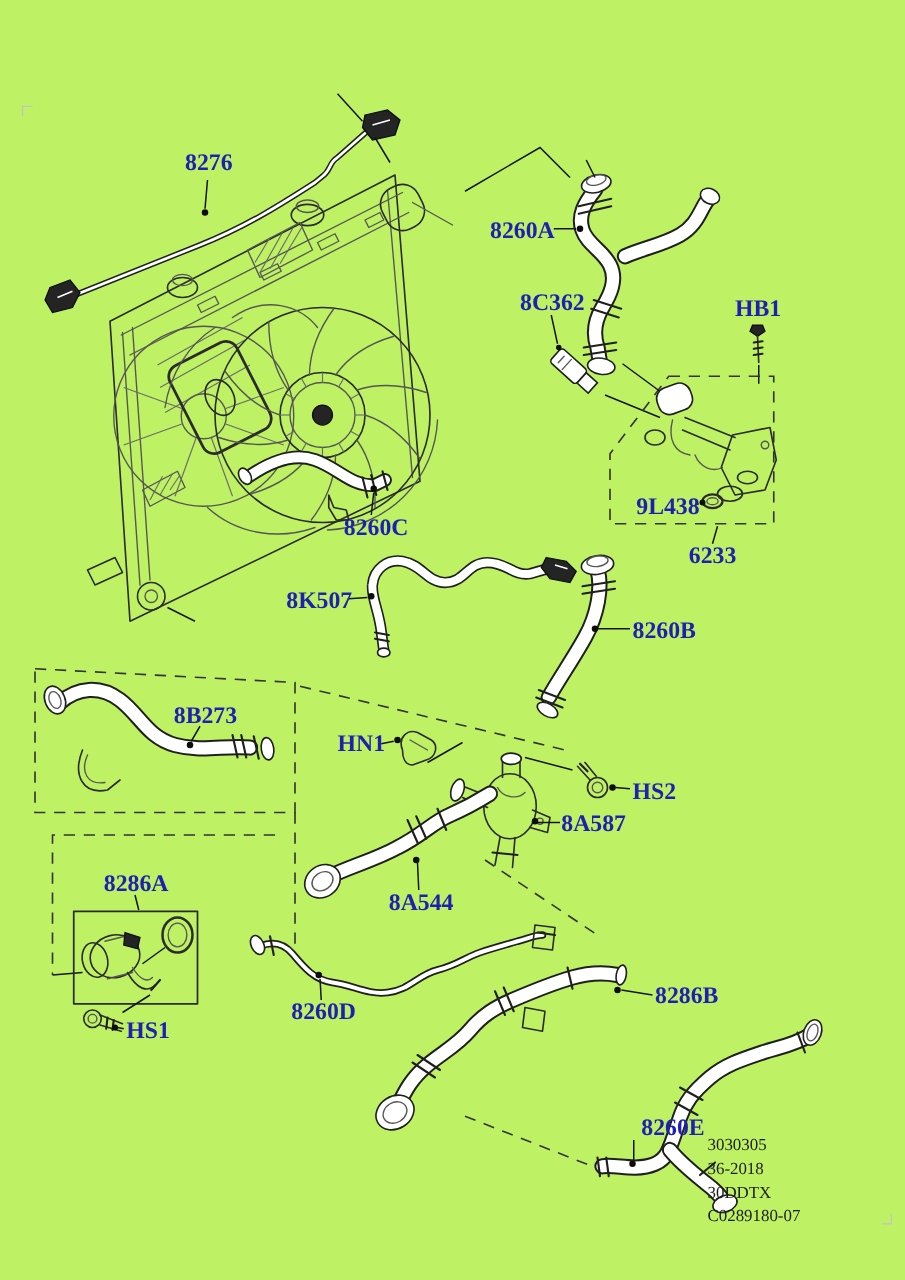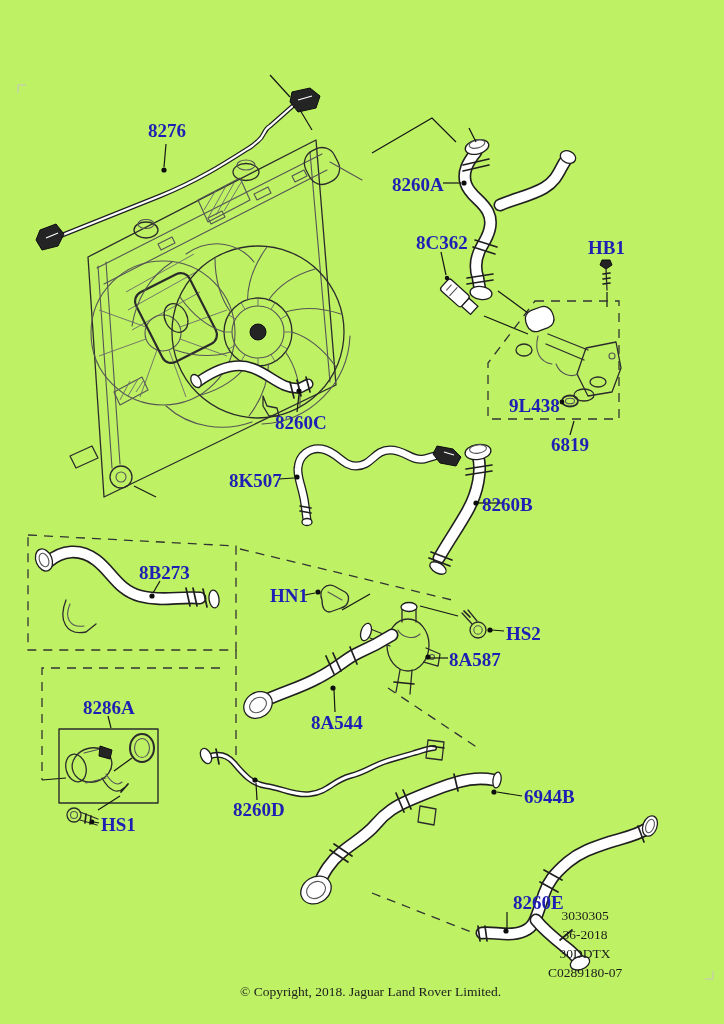--- a/index.html
+++ b/index.html
@@ -1,21 +1,21 @@
 <!DOCTYPE html>
 <html><head>
 <meta charset="utf-8">
 <style>
   html,body{margin:0;padding:0;background:#ffffff;}
   .stage{position:relative;width:724px;height:1024px;background:#bef264;overflow:hidden;
          font-family:"Liberation Serif",serif;}
   .art{position:absolute;left:0;top:0;}
   .plabel{position:absolute;font:bold 19px "Liberation Serif",serif;color:#1f1fb4;
           white-space:nowrap;letter-spacing:0px;}
-  .refblock{position:absolute;left:542px;top:906px;width:86px;text-align:center;
+  .refblock{position:absolute;left:566px;top:906px;width:86px;text-align:left;
             font:13.5px "Liberation Serif",serif;color:#1c1c1c;line-height:19px;}
   .copyright{position:absolute;left:240px;top:984px;font:13.5px "Liberation Serif",serif;
              color:#1c1c1c;white-space:nowrap;}
   
   .ln{fill:none;stroke:#2b2b2b;stroke-width:1.3;stroke-linecap:round;stroke-linejoin:round;}
   .lt{fill:none;stroke:#555;stroke-width:1.1;stroke-linecap:round;stroke-linejoin:round;}
   .lt2{fill:none;stroke:#6a6a6a;stroke-width:0.9;}
   .hoseO{fill:none;stroke:#1f1f1f;stroke-width:13;stroke-linecap:round;}
   .hoseI{fill:none;stroke:#ffffff;stroke-width:9.8;stroke-linecap:round;}
   .tubeO{fill:none;stroke:#1f1f1f;stroke-width:4.6;stroke-linecap:round;}
@@ -433,36 +433,35 @@
   </g>
 
 </svg>
 
 <div class="plabel" style="left:148px;top:120px">8276</div>
 <div class="plabel" style="left:392px;top:174px">8260A</div>
 <div class="plabel" style="left:416px;top:232px">8C362</div>
 <div class="plabel" style="left:588px;top:237px">HB1</div>
 <div class="plabel" style="left:275px;top:412px">8260C</div>
 <div class="plabel" style="left:509px;top:395px">9L438</div>
-<div class="plabel" style="left:551px;top:434px">6819</div>
+<div class="plabel" style="left:551px;top:434px">6233</div>
 <div class="plabel" style="left:229px;top:470px">8K507</div>
-<div class="plabel" style="left:482px;top:494px">8260B</div>
+<div class="plabel" style="left:506px;top:494px">8260B</div>
 <div class="plabel" style="left:139px;top:562px">8B273</div>
 <div class="plabel" style="left:270px;top:585px">HN1</div>
 <div class="plabel" style="left:506px;top:623px">HS2</div>
 <div class="plabel" style="left:449px;top:649px">8A587</div>
 <div class="plabel" style="left:83px;top:697px">8286A</div>
 <div class="plabel" style="left:311px;top:712px">8A544</div>
 <div class="plabel" style="left:233px;top:799px">8260D</div>
 <div class="plabel" style="left:101px;top:814px">HS1</div>
-<div class="plabel" style="left:524px;top:786px">6944B</div>
+<div class="plabel" style="left:524px;top:786px">8286B</div>
 <div class="plabel" style="left:513px;top:892px">8260E</div>
 
 <div class="refblock">
   <div>3030305</div>
   <div>36-2018</div>
   <div>30DDTX</div>
   <div>C0289180-07</div>
 </div>
 
-<div class="copyright">© Copyright, 2018. Jaguar Land Rover Limited.</div>
 
 </div>
 
 </body></html>

